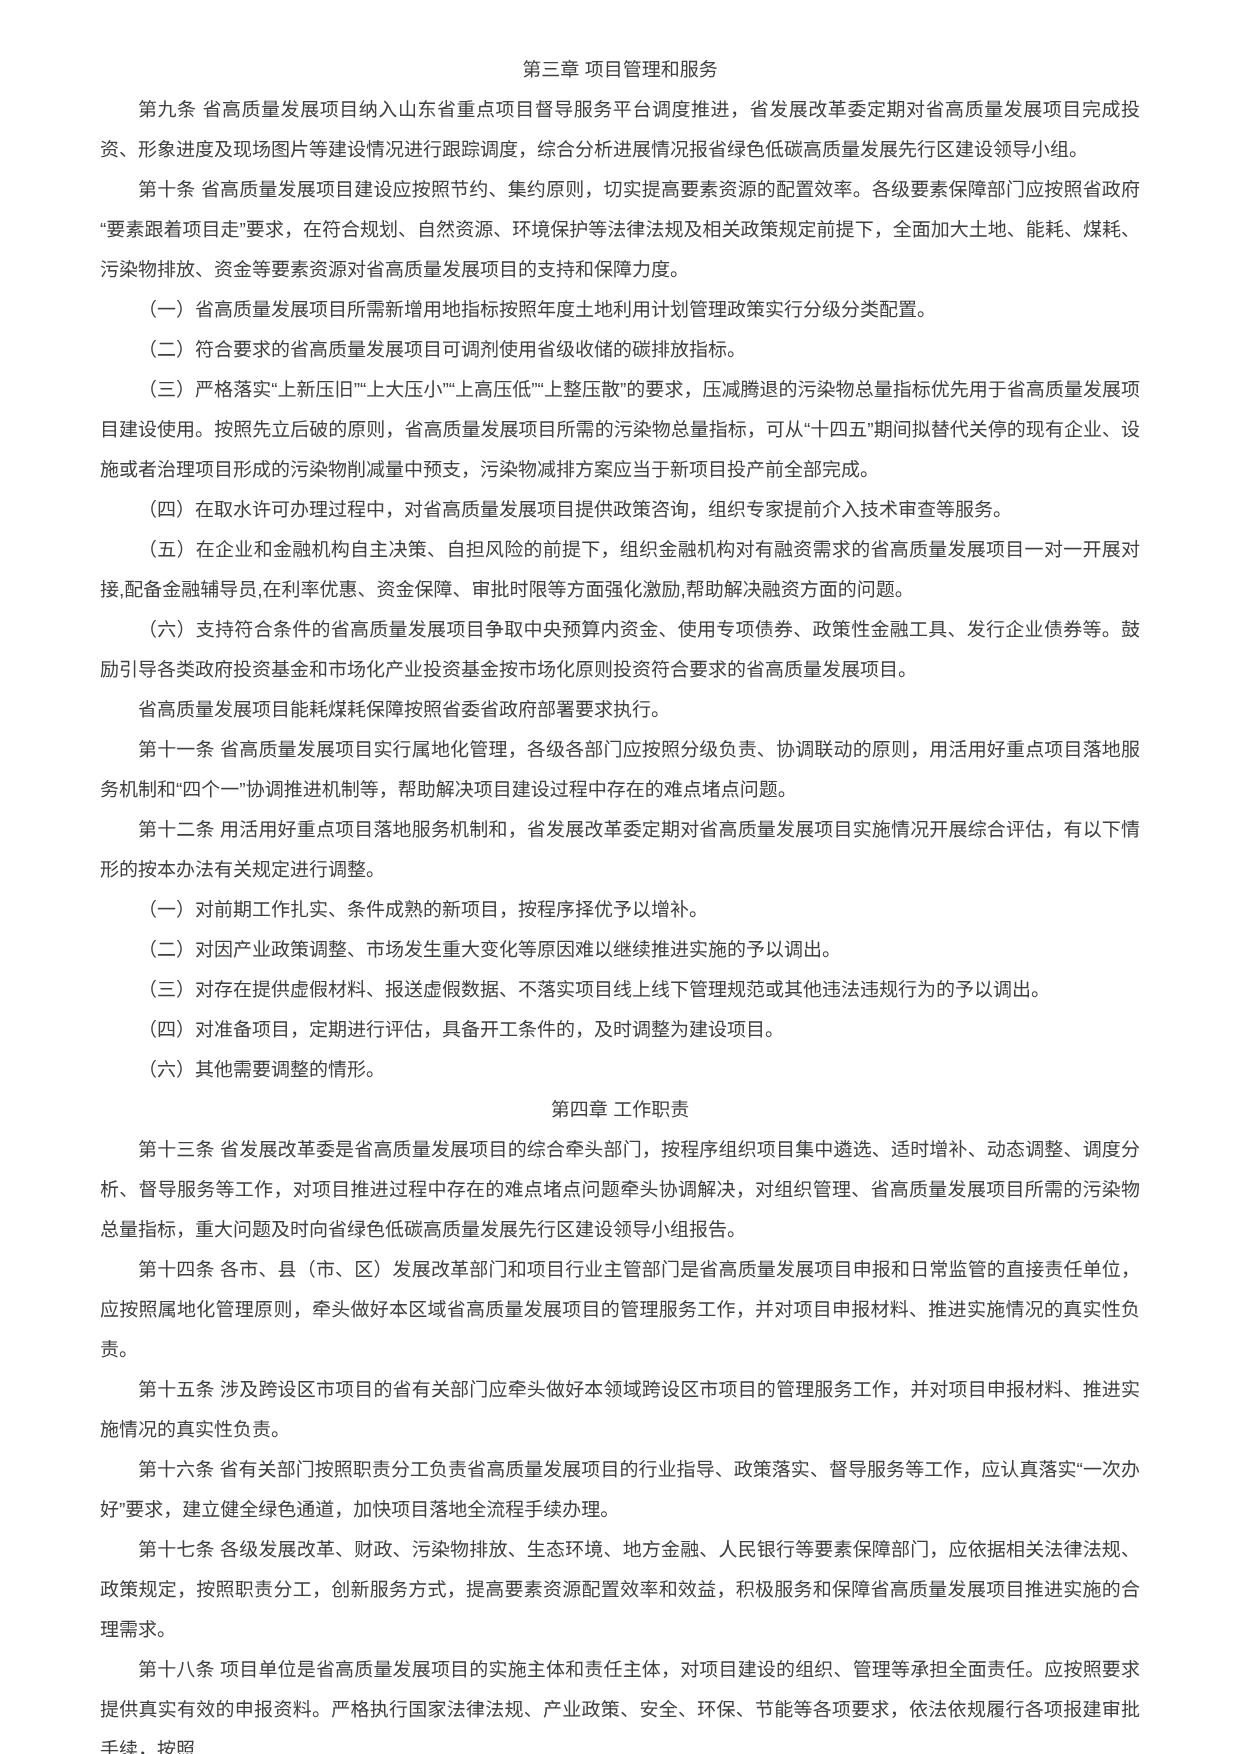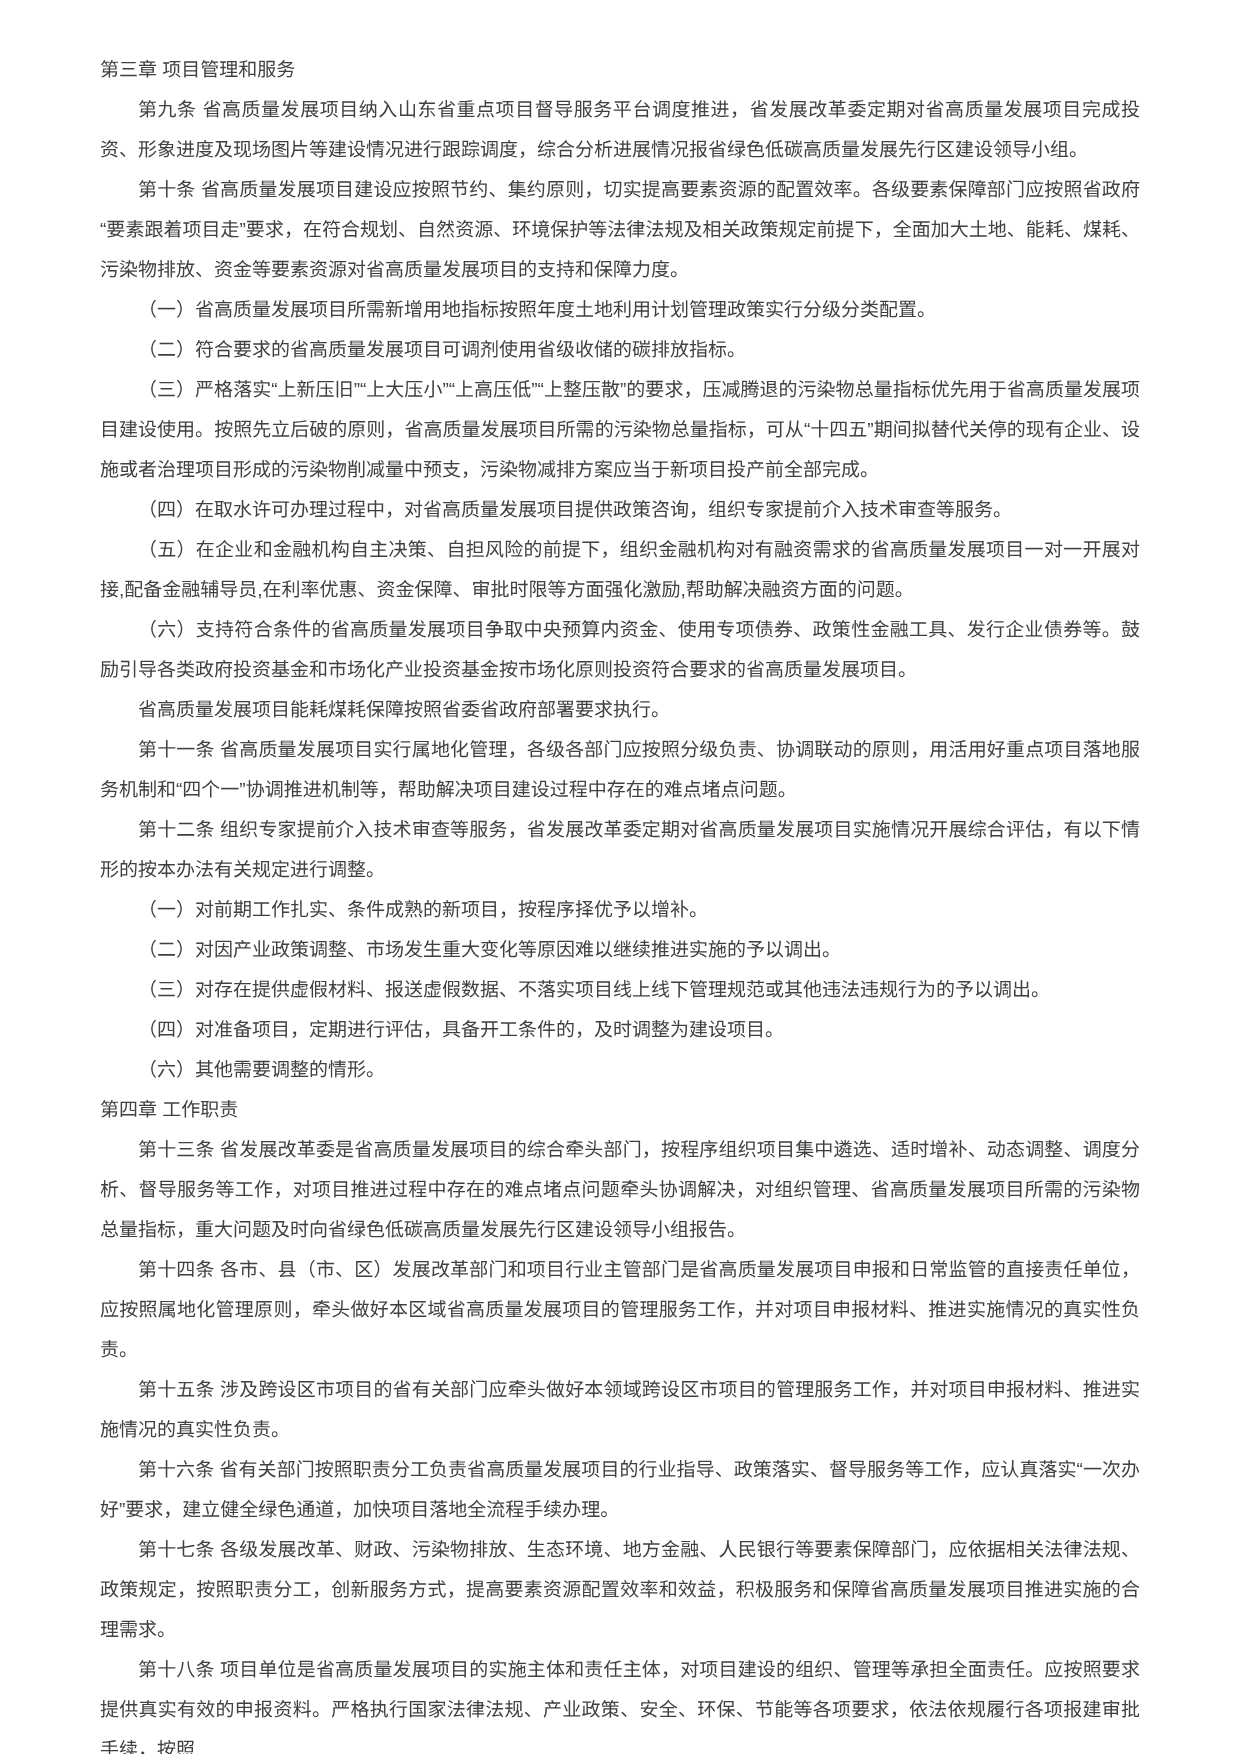--- a/index.html
+++ b/index.html
@@ -23,20 +23,21 @@
     overflow: hidden;
   }
   .doc-content p {
     margin: 0;
     font-size: 19px;
     line-height: 40px;
     text-align: justify;
     word-break: break-all;
   }
   .doc-content p.chapter-heading {
+    text-align: center;
     text-indent: 0;
     font-weight: 500;
   }
   .doc-content p.para {
     text-indent: 2em;
   }
 </style>
 </head>
 <body>
 
@@ -46,21 +47,21 @@
       <p class="para">第九条 省高质量发展项目纳入山东省重点项目督导服务平台调度推进，省发展改革委定期对省高质量发展项目完成投资、形象进度及现场图片等建设情况进行跟踪调度，综合分析进展情况报省绿色低碳高质量发展先行区建设领导小组。</p>
       <p class="para">第十条 省高质量发展项目建设应按照节约、集约原则，切实提高要素资源的配置效率。各级要素保障部门应按照省政府“要素跟着项目走”要求，在符合规划、自然资源、环境保护等法律法规及相关政策规定前提下，全面加大土地、能耗、煤耗、污染物排放、资金等要素资源对省高质量发展项目的支持和保障力度。</p>
       <p class="para">（一）省高质量发展项目所需新增用地指标按照年度土地利用计划管理政策实行分级分类配置。</p>
       <p class="para">（二）符合要求的省高质量发展项目可调剂使用省级收储的碳排放指标。</p>
       <p class="para">（三）严格落实“上新压旧”“上大压小”“上高压低”“上整压散”的要求，压减腾退的污染物总量指标优先用于省高质量发展项目建设使用。按照先立后破的原则，省高质量发展项目所需的污染物总量指标，可从“十四五”期间拟替代关停的现有企业、设施或者治理项目形成的污染物削减量中预支，污染物减排方案应当于新项目投产前全部完成。</p>
       <p class="para">（四）在取水许可办理过程中，对省高质量发展项目提供政策咨询，组织专家提前介入技术审查等服务。</p>
       <p class="para">（五）在企业和金融机构自主决策、自担风险的前提下，组织金融机构对有融资需求的省高质量发展项目一对一开展对接,配备金融辅导员,在利率优惠、资金保障、审批时限等方面强化激励,帮助解决融资方面的问题。</p>
       <p class="para">（六）支持符合条件的省高质量发展项目争取中央预算内资金、使用专项债券、政策性金融工具、发行企业债券等。鼓励引导各类政府投资基金和市场化产业投资基金按市场化原则投资符合要求的省高质量发展项目。</p>
       <p class="para">省高质量发展项目能耗煤耗保障按照省委省政府部署要求执行。</p>
       <p class="para">第十一条 省高质量发展项目实行属地化管理，各级各部门应按照分级负责、协调联动的原则，用活用好重点项目落地服务机制和“四个一”协调推进机制等，帮助解决项目建设过程中存在的难点堵点问题。</p>
-      <p class="para">第十二条 组织专家提前介入技术审查等服务，省发展改革委定期对省高质量发展项目实施情况开展综合评估，有以下情形的按本办法有关规定进行调整。</p>
+      <p class="para">第十二条 用活用好重点项目落地服务机制和，省发展改革委定期对省高质量发展项目实施情况开展综合评估，有以下情形的按本办法有关规定进行调整。</p>
       <p class="para">（一）对前期工作扎实、条件成熟的新项目，按程序择优予以增补。</p>
       <p class="para">（二）对因产业政策调整、市场发生重大变化等原因难以继续推进实施的予以调出。</p>
       <p class="para">（三）对存在提供虚假材料、报送虚假数据、不落实项目线上线下管理规范或其他违法违规行为的予以调出。</p>
       <p class="para">（四）对准备项目，定期进行评估，具备开工条件的，及时调整为建设项目。</p>
       <p class="para">（六）其他需要调整的情形。</p>
       <p class="chapter-heading">第四章 工作职责</p>
       <p class="para">第十三条 省发展改革委是省高质量发展项目的综合牵头部门，按程序组织项目集中遴选、适时增补、动态调整、调度分析、督导服务等工作，对项目推进过程中存在的难点堵点问题牵头协调解决，对组织管理、省高质量发展项目所需的污染物总量指标，重大问题及时向省绿色低碳高质量发展先行区建设领导小组报告。</p>
       <p class="para">第十四条 各市、县（市、区）发展改革部门和项目行业主管部门是省高质量发展项目申报和日常监管的直接责任单位，应按照属地化管理原则，牵头做好本区域省高质量发展项目的管理服务工作，并对项目申报材料、推进实施情况的真实性负责。</p>
       <p class="para">第十五条 涉及跨设区市项目的省有关部门应牵头做好本领域跨设区市项目的管理服务工作，并对项目申报材料、推进实施情况的真实性负责。</p>
       <p class="para">第十六条 省有关部门按照职责分工负责省高质量发展项目的行业指导、政策落实、督导服务等工作，应认真落实“一次办好”要求，建立健全绿色通道，加快项目落地全流程手续办理。</p>

